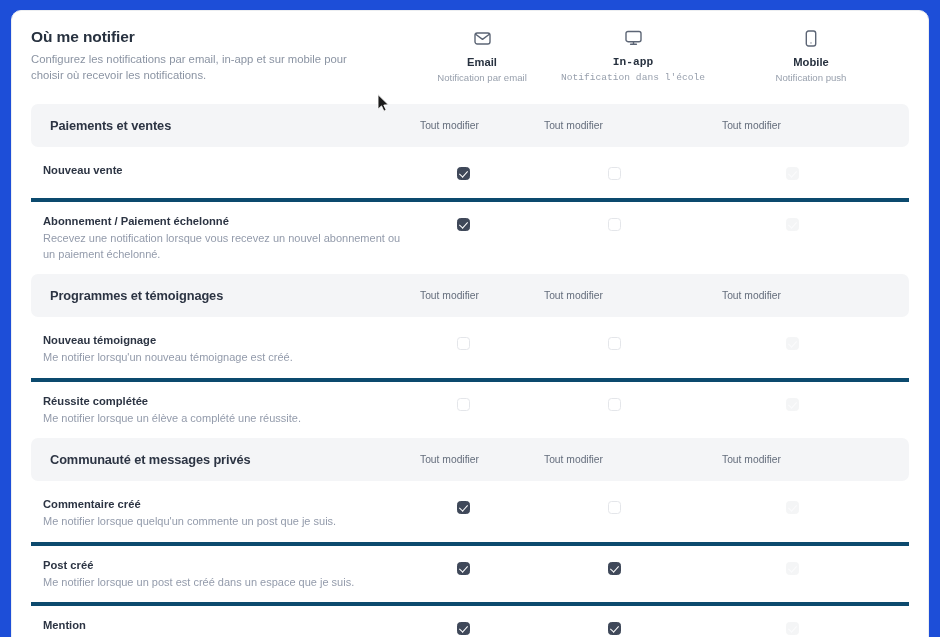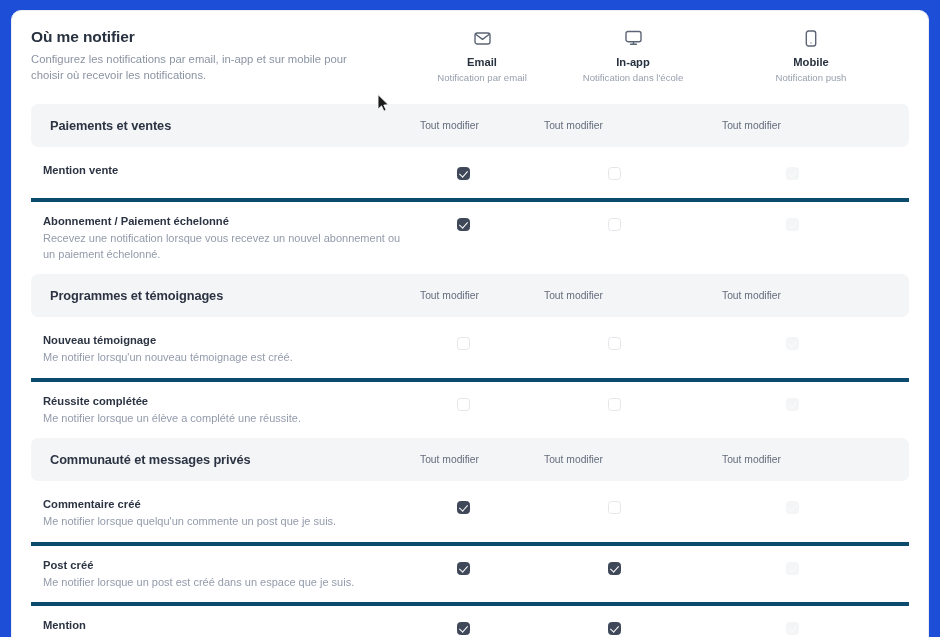--- a/index.html
+++ b/index.html
@@ -67,21 +67,21 @@
     top: 16px;
     width: 500px;
     display: flex;
   }
 
   .col-head {
     width: 178px;
     text-align: center;
   }
   .col-head:nth-child(1) { width: 124px; }
-  .col-head:nth-child(2) { width: 178px; }
+  .col-head:nth-child(2) { width: 178px; font-family: Liberation Mono, monospace; }
   .col-head:nth-child(3) { width: 178px; }
 
   .col-icon {
     height: 22px;
     display: flex;
     align-items: center;
     justify-content: center;
     color: #5a6madd;
   }
   .col-icon svg { display: block; stroke: #5c6575; }
@@ -285,21 +285,21 @@
             <div class="section-title">Paiements et ventes</div>
             <div class="section-actions">
               <div class="act-cell">Tout modifier</div>
               <div class="act-cell">Tout modifier</div>
               <div class="act-cell">Tout modifier</div>
             </div>
           </div>
           <div class="rows">
             <div class="row">
               <div class="row-info">
-                <div class="row-title">Mention vente</div>
+                <div class="row-title">Nouveau vente</div>
               </div>
               <div class="row-boxes">
                 <div class="box-cell">
                   <span class="cb checked"></span>
                 </div>
                 <div class="box-cell">
                   <span class="cb unchecked"></span>
                 </div>
                 <div class="box-cell">
                   <span class="cb disabled-checked"></span>

